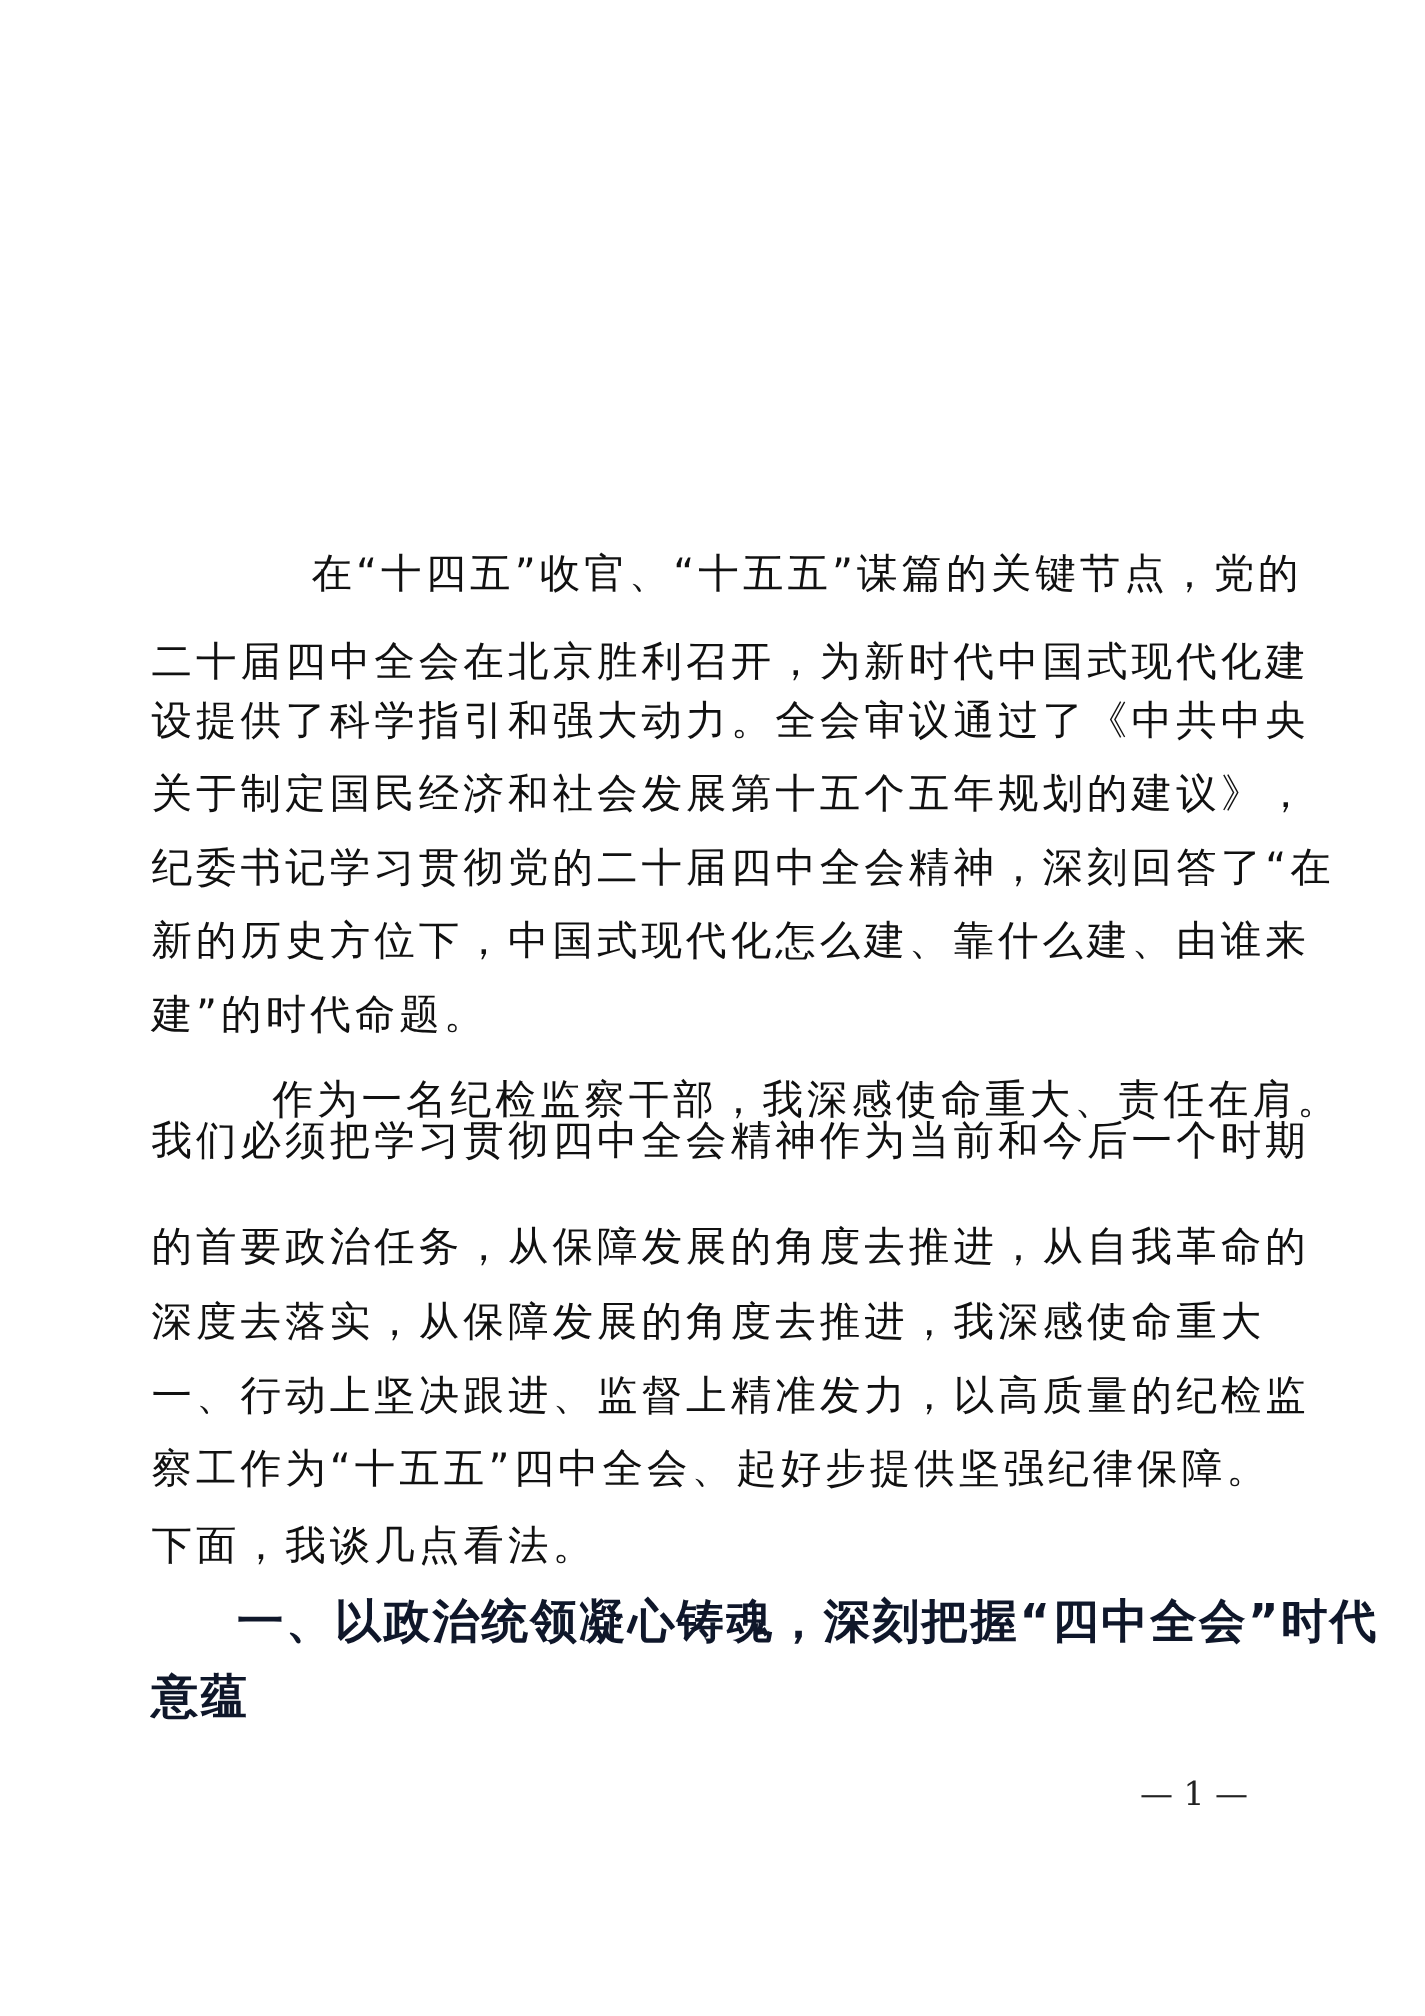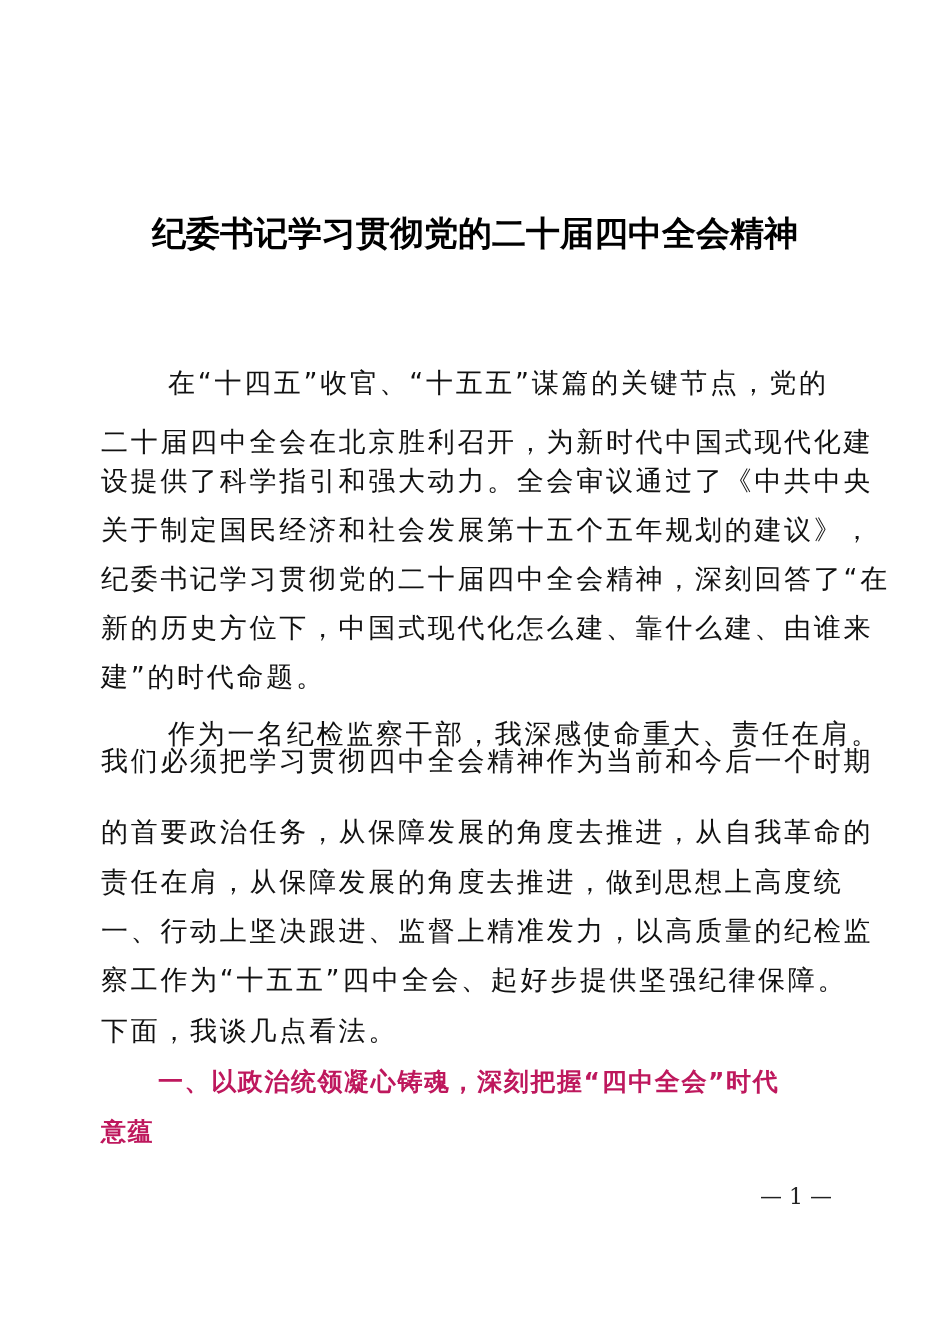--- a/index.html
+++ b/index.html
@@ -39,65 +39,64 @@
       position: absolute;
       left: 101px;
       width: 760px;
       font-family: "DejaVu Sans", "Liberation Sans", sans-serif;
       font-size: 27px;
       line-height: 49px;
       white-space: nowrap;
       color: #111111;
       letter-spacing: 2.7px;
     }
-    .indent { left: 168px; }
+    .indent { left: 158px; text-align: center; }
     .heading-line {
       position: absolute;
       left: 101px;
       font-family: "DejaVu Sans", "Liberation Sans", sans-serif;
       font-weight: bold;
-      font-size: 25px;
+      font-size: 31px;
       line-height: 49px;
       white-space: nowrap;
-      color: #be185d;
+      color: #0f172a;
       letter-spacing: 1.6px;
     }
     .page-number {
       position: absolute;
       top: 1182px;
       left: 760px;
       font-family: "DejaVu Serif", "Liberation Serif", serif;
       font-size: 22px;
       line-height: 30px;
       color: #222222;
       white-space: nowrap;
     }
   </style>
 </head>
 <body>
 
 <div class="page">
 
-  <div class="title title-line1">纪委书记学习贯彻党的二十届四中全会精神</div>
 
   <div>
     <div class="body-line indent" style="top:358px">在“十四五”收官、“十五五”谋篇的关键节点，党的</div>
     <div class="body-line" style="top:417px">二十届四中全会在北京胜利召开，为新时代中国式现代化建</div>
     <div class="body-line" style="top:456px">设提供了科学指引和强大动力。全会审议通过了《中共中央</div>
     <div class="body-line" style="top:505px">关于制定国民经济和社会发展第十五个五年规划的建议》，</div>
     <div class="body-line" style="top:554px">纪委书记学习贯彻党的二十届四中全会精神，深刻回答了“在</div>
     <div class="body-line" style="top:603px">新的历史方位下，中国式现代化怎么建、靠什么建、由谁来</div>
     <div class="body-line" style="top:652px">建”的时代命题。</div>
   </div>
 
   <div>
     <div class="body-line indent" style="top:709px">作为一名纪检监察干部，我深感使命重大、责任在肩。</div>
     <div class="body-line" style="top:736px">我们必须把学习贯彻四中全会精神作为当前和今后一个时期</div>
     <div class="body-line" style="top:807px">的首要政治任务，从保障发展的角度去推进，从自我革命的</div>
-    <div class="body-line" style="top:857px">责任在肩，从保障发展的角度去推进，做到思想上高度统</div>
+    <div class="body-line" style="top:857px">深度去落实，从保障发展的角度去推进，我深感使命重大</div>
     <div class="body-line" style="top:906px">一、行动上坚决跟进、监督上精准发力，以高质量的纪检监</div>
     <div class="body-line" style="top:955px">察工作为“十五五”四中全会、起好步提供坚强纪律保障。</div>
     <div class="body-line" style="top:1006px">下面，我谈几点看法。</div>
   </div>
 
   <div>
     <div class="heading-line" style="top:1057px; left:158px">一、以政治统领凝心铸魂，深刻把握“四中全会”时代</div>
     <div class="heading-line" style="top:1107px">意蕴</div>
   </div>
 

